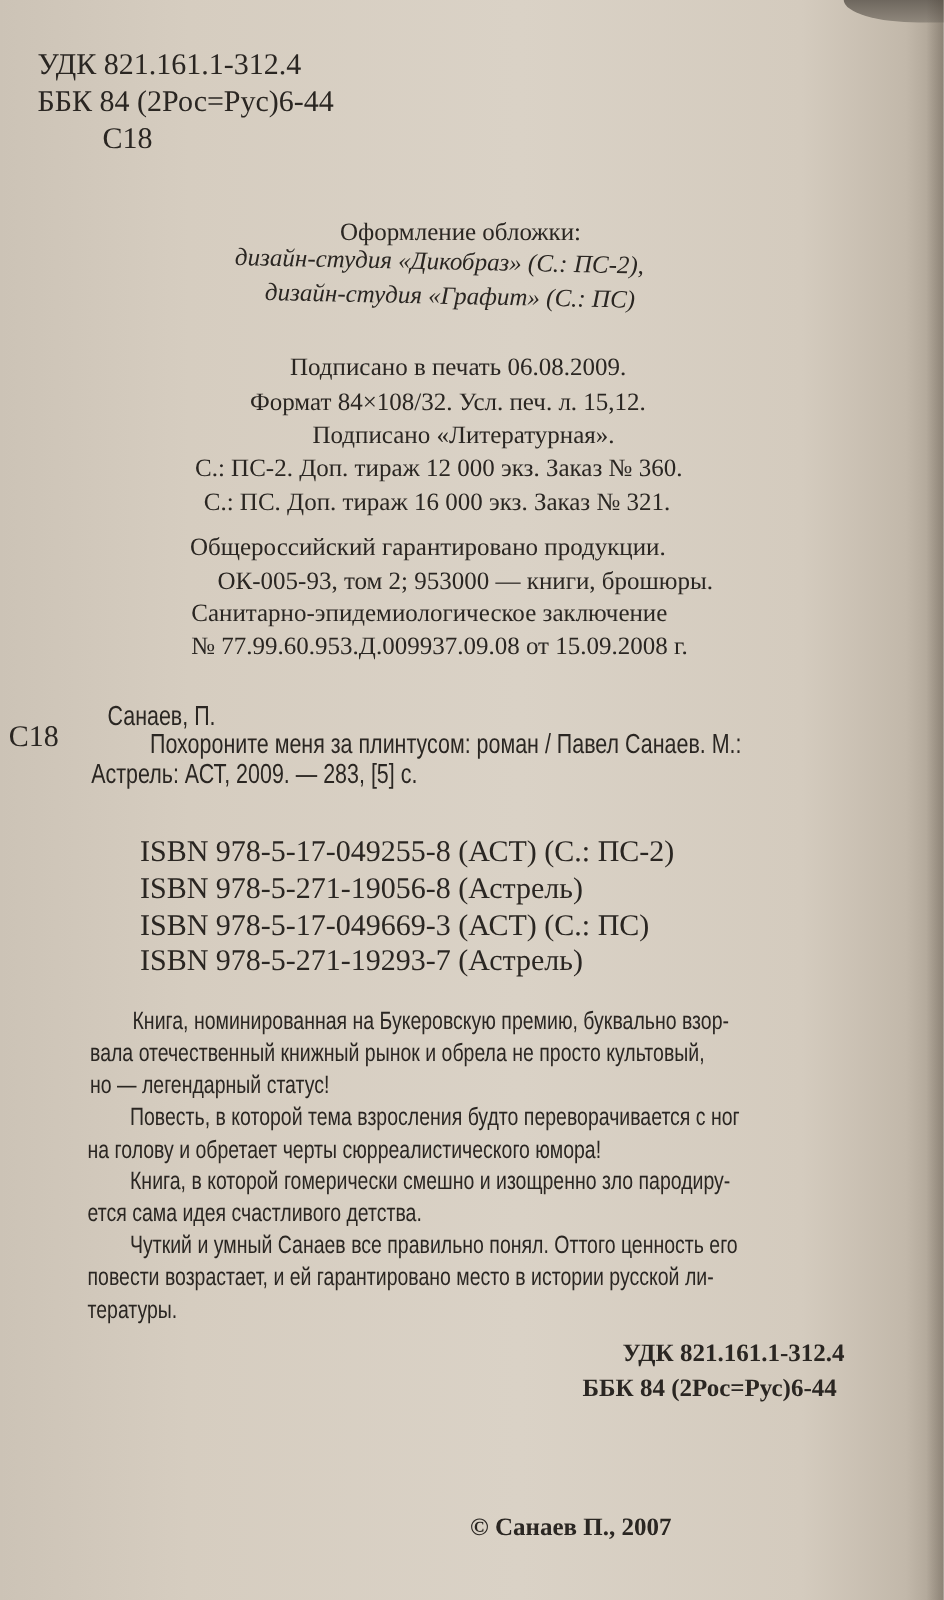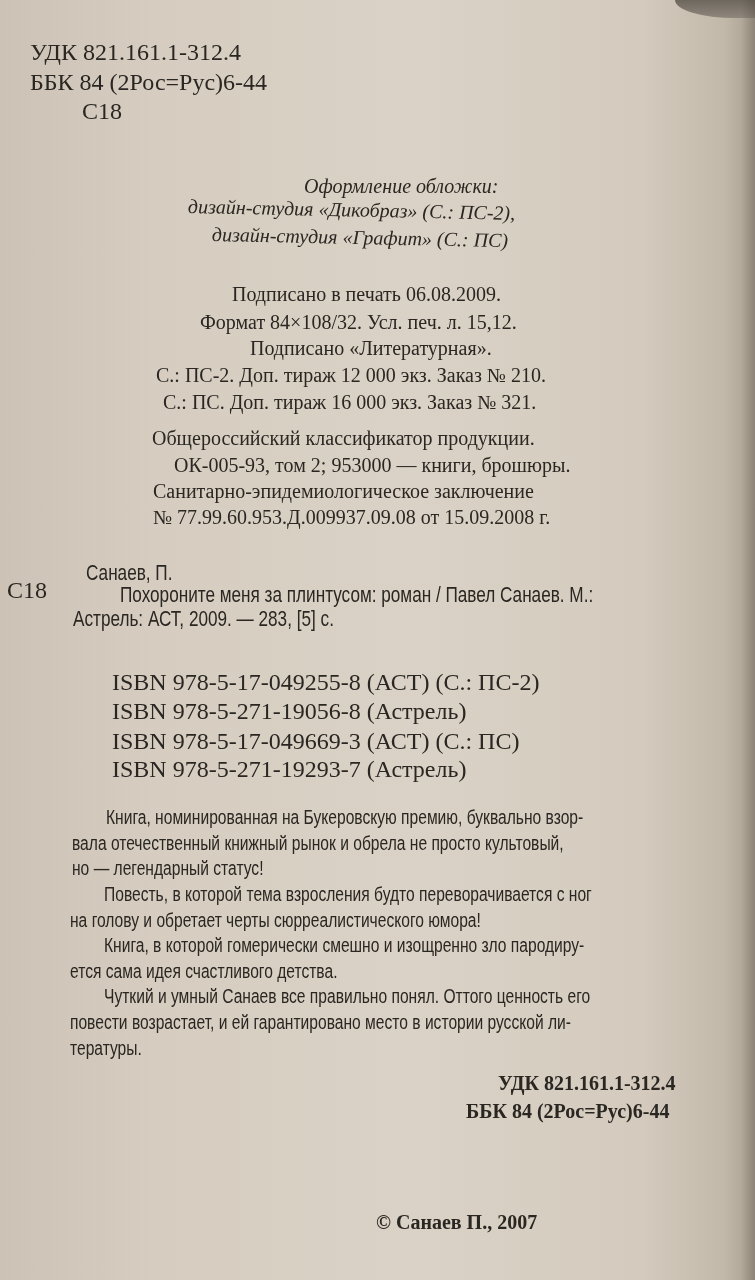--- a/index.html
+++ b/index.html
@@ -22,31 +22,31 @@
 </head>
 <body>
 
 <div class="corner"></div>
 <div class="edge"></div>
 
 <div class="t hdr" style="left:30px;top:40px;">УДК 821.161.1-312.4</div>
 <div class="t hdr" style="left:30px;top:70px;">ББК 84 (2Рос=Рус)6-44</div>
 <div class="t hdr" style="left:82px;top:99px;">С18</div>
 
-<div class="t c" style="left:304px;top:176px;font-style:italic;">Оформление обложки:</div>
+<div class="t c" style="left:272px;top:176px;">Оформление обложки:</div>
 <div class="t c it" style="left:188px;top:196px;transform:rotate(1.2deg);transform-origin:left;">дизайн-студия «Дикобраз» (С.: ПС-2),</div>
 <div class="t c it" style="left:212px;top:224px;transform:rotate(1.2deg);transform-origin:left;">дизайн-студия «Графит» (С.: ПС)</div>
 
 <div class="t c" style="left:232px;top:284px;">Подписано в печать 06.08.2009.</div>
 <div class="t c" style="left:200px;top:312px;">Формат 84×108/32. Усл. печ. л. 15,12.</div>
 <div class="t c" style="left:250px;top:338px;">Подписано «Литературная».</div>
-<div class="t c" style="left:156px;top:365px;">С.: ПС-2. Доп. тираж 12 000 экз. Заказ № 210.</div>
+<div class="t c" style="left:156px;top:365px;">С.: ПС-2. Доп. тираж 12 000 экз. Заказ № 360.</div>
 <div class="t c" style="left:163px;top:392px;">С.: ПС. Доп. тираж 16 000 экз. Заказ № 321.</div>
 
-<div class="t c" style="left:152px;top:428px;">Общероссийский классификатор продукции.</div>
+<div class="t c" style="left:152px;top:428px;">Общероссийский гарантировано продукции.</div>
 <div class="t c" style="left:150px;top:455px;margin-left:24px;">ОК-005-93, том 2; 953000 — книги, брошюры.</div>
 <div class="t c" style="left:153px;top:481px;">Санитарно-эпидемиологическое заключение</div>
 <div class="t c" style="left:153px;top:507px;">№ 77.99.60.953.Д.009937.09.08 от 15.09.2008 г.</div>
 
 <div class="t body" style="left:86px;top:562px;font-size:22px;">Санаев, П.</div>
 <div class="t hdr" style="left:7px;top:578px;">С18</div>
 <div class="t body" style="left:120px;top:584px;font-size:22px;">Похороните меня за плинтусом: роман / Павел Санаев. М.:</div>
 <div class="t body" style="left:73px;top:608px;font-size:22px;">Астрель: АСТ, 2009. — 283, [5] с.</div>
 
 <div class="t hdr" style="left:112px;top:670px;">ISBN 978-5-17-049255-8 (АСТ) (С.: ПС-2)</div>

